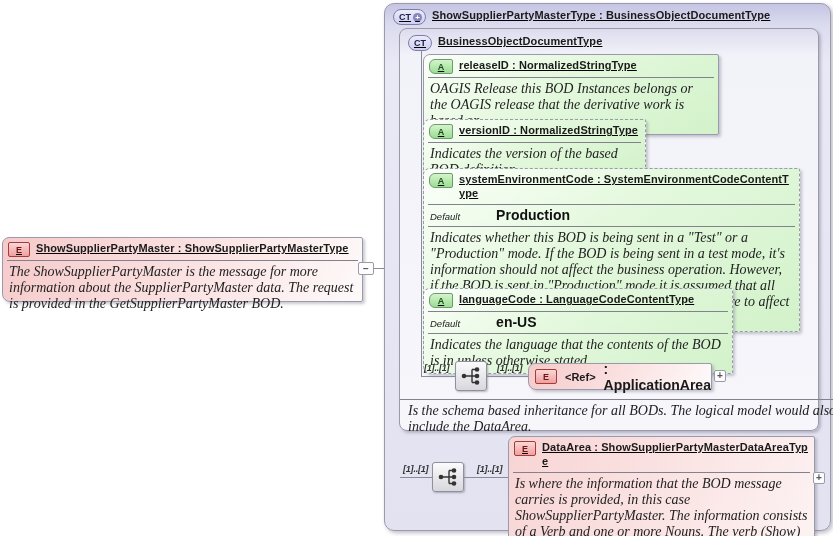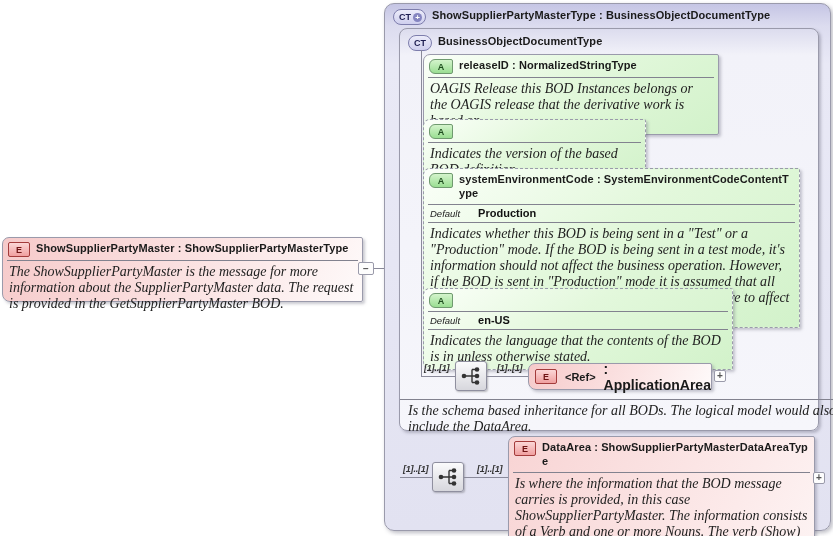--- a/index.html
+++ b/index.html
@@ -2,29 +2,29 @@
 <html><head>
 <meta charset="utf-8">
 <style>
   html,body{margin:0;padding:0;background:#fff;}
   #canvas{position:relative;width:833px;height:536px;background:#fff;overflow:hidden;
           font-family:"Liberation Sans",sans-serif;}
   .abs{position:absolute;}
   
   .node{border:1px solid #9a9aab;border-radius:7px 2px 2px 8px;
         box-shadow:2px 2px 3px rgba(100,100,120,.35);box-sizing:border-box;}
-  .node-head{display:flex;align-items:flex-start;gap:6px;padding:4px 6px 2px 5px;}
+  .node-head{display:flex;align-items:flex-start;gap:6px;padding:4px 6px 2px 5px;text-decoration:underline;}
   .node-title{font-size:11px;font-weight:bold;color:#1a1a1a;line-height:1.25;letter-spacing:.1px;}
   .nowrap{white-space:nowrap;}
   .center{flex:1;word-break:break-all;}
   .sep{border-top:1px solid #82828f;margin:1px 4px 0 4px;}
   .ann{font-style:italic;font-size:14px;line-height:1.16;color:#222;padding:3px 6px 4px 6px;font-family:Liberation Serif, serif;}
   .default-row{display:flex;gap:18px;padding:2px 18px 2px 6px;align-items:baseline;}
   .default-label{font-style:italic;font-size:9.5px;color:#222;}
-  .default-value{font-size:11px;font-weight:bold;color:#111;}
+  .default-value{font-size:14px;font-weight:bold;color:#111;margin-left:18px;}
   
   .ico-e{flex:none;width:20px;height:13px;background:linear-gradient(180deg,#fbd6d6,#f0a0a0);
          border:1px solid #a33b3b;border-radius:2px;font-size:9px;font-weight:bold;color:#6e1414;
          display:flex;align-items:center;justify-content:center;}
   .ico-a{flex:none;width:22px;height:13px;background:linear-gradient(180deg,#d4f4cc,#9ade92);
          border:1px solid #6f9a6f;border-radius:6px 2px 2px 6px;font-size:9px;font-weight:bold;
          color:#1e4d1e;display:flex;align-items:center;justify-content:center;}
   .ico-ct{flex:none;height:14px;padding:0 5px;background:linear-gradient(180deg,#ececfa,#cfcfee);
           border:1px solid #7d7dac;border-radius:8px;font-size:9px;font-weight:bold;color:#1c1c50;
           display:flex;align-items:center;justify-content:center;gap:2px;}
@@ -106,20 +106,21 @@
       <span class="ico-a">A</span>
       <span class="node-title nowrap">releaseID : NormalizedStringType</span>
     </div>
     <div class="sep"></div>
     <div class="ann">OAGIS Release this BOD Instances belongs or the OAGIS release that the derivative work is based on.</div>
   </div>
 
   <div id="attr-1" class="abs node attr dashed">
     <div class="node-head">
       <span class="ico-a">A</span>
+      <span class="node-title nowrap">versionID : NormalizedStringType</span>
     </div>
     <div class="sep"></div>
     <div class="ann">Indicates the version of the based BOD definition.</div>
   </div>
 
   <div id="attr-2" class="abs node attr dashed">
     <div class="node-head">
       <span class="ico-a">A</span>
       <span class="node-title center">systemEnvironmentCode : SystemEnvironmentCodeContentType</span>
     </div>
@@ -128,20 +129,21 @@
       <span class="default-label">Default</span>
       <span class="default-value">Production</span>
     </div>
     <div class="sep"></div>
     <div class="ann">Indicates whether this BOD is being sent in a "Test" or a "Production" mode. If the BOD is being sent in a test mode, it's information should not affect the business operation. However, if the BOD is sent in "Production" mode it is assumed that all test has been complete and the contents of the BOD are to affect the operation of the receiving business application(s).</div>
   </div>
 
   <div id="attr-3" class="abs node attr dashed">
     <div class="node-head">
       <span class="ico-a">A</span>
+      <span class="node-title nowrap">languageCode : LanguageCodeContentType</span>
     </div>
     <div class="sep"></div>
     <div class="default-row">
       <span class="default-label">Default</span>
       <span class="default-value">en-US</span>
     </div>
     <div class="sep"></div>
     <div class="ann">Indicates the language that the contents of the BOD is in unless otherwise stated.</div>
   </div>
 

